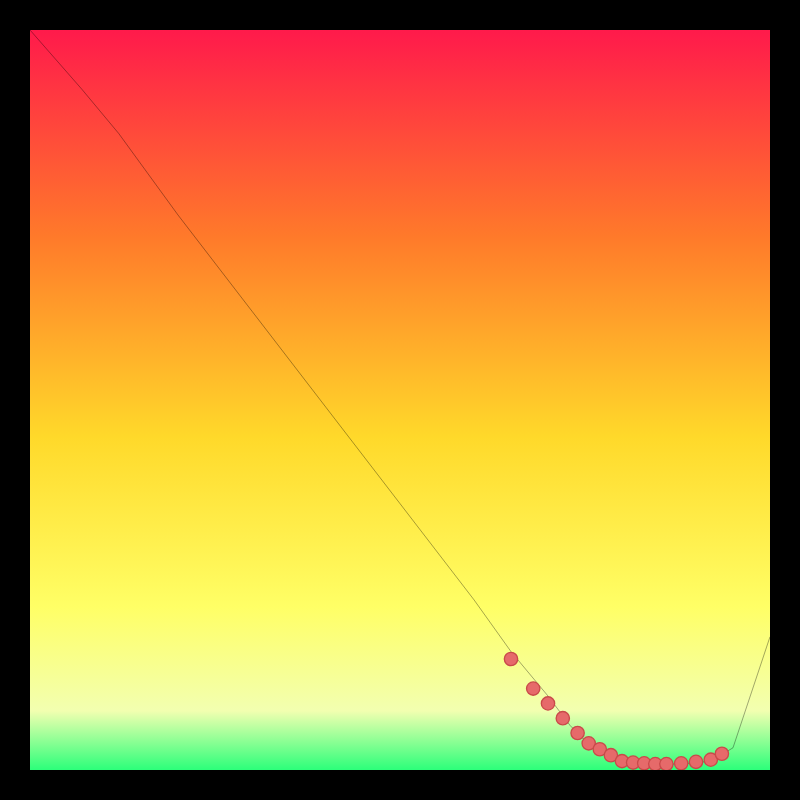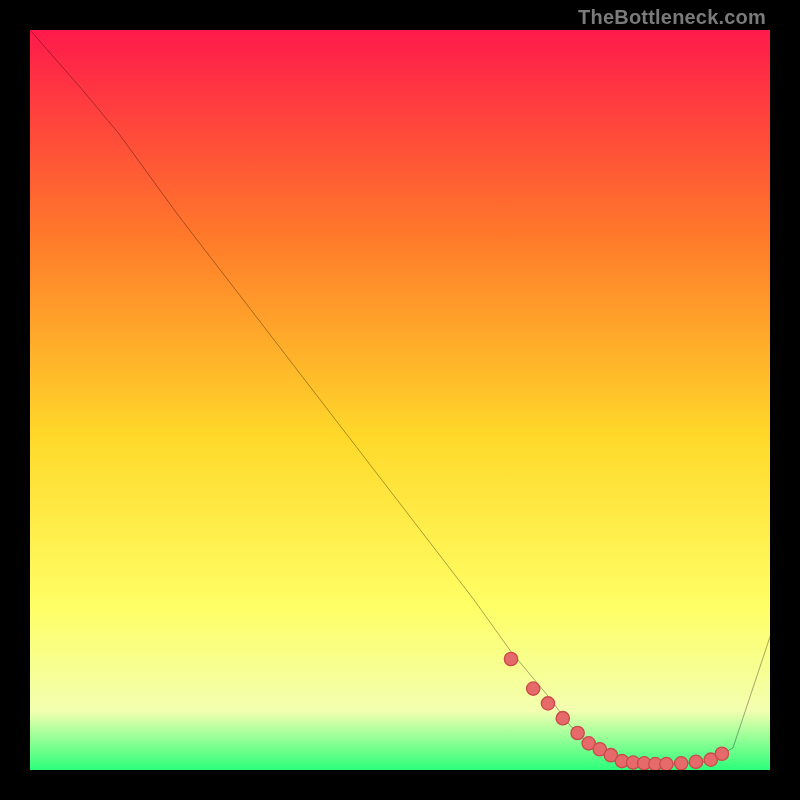--- a/index.html
+++ b/index.html
@@ -31,21 +31,20 @@
     color: #7a7a7a;
     font-size: 20px;
     font-weight: 600;
     letter-spacing: 0.2px;
   }
 </style>
 </head>
 <body>
 
 <div class="frame">
-  <div class="watermark">TheBottleneck.com</div>
   <svg class="plot" viewBox="0 0 100 100" preserveAspectRatio="none">
     <defs>
       <linearGradient id="bgGrad" x1="0" y1="0" x2="0" y2="1">
         <stop id="g0" offset="0%" stop-color="#ff1a4b"></stop>
         <stop id="g1" offset="28%" stop-color="#ff7a2a"></stop>
         <stop id="g2" offset="55%" stop-color="#ffd92a"></stop>
         <stop id="g3" offset="78%" stop-color="#ffff66"></stop>
         <stop id="g4" offset="92%" stop-color="#f2ffb0"></stop>
         <stop id="g5" offset="100%" stop-color="#2cff7a"></stop>
       </linearGradient>

